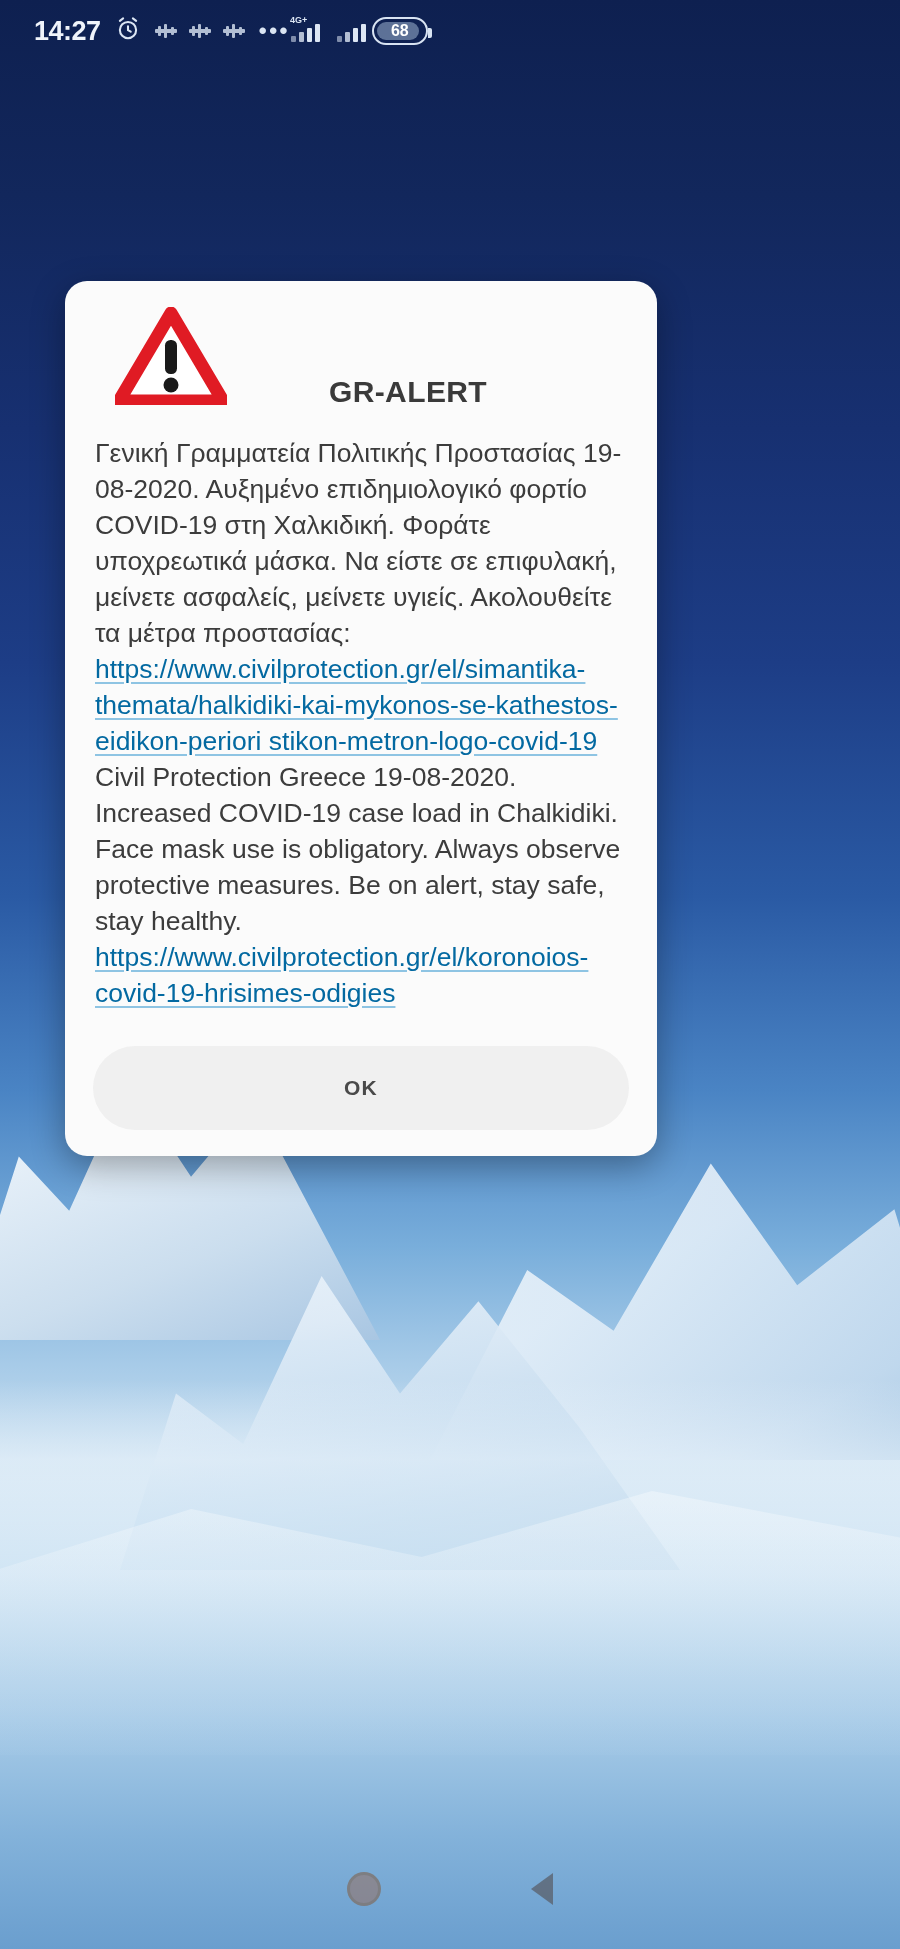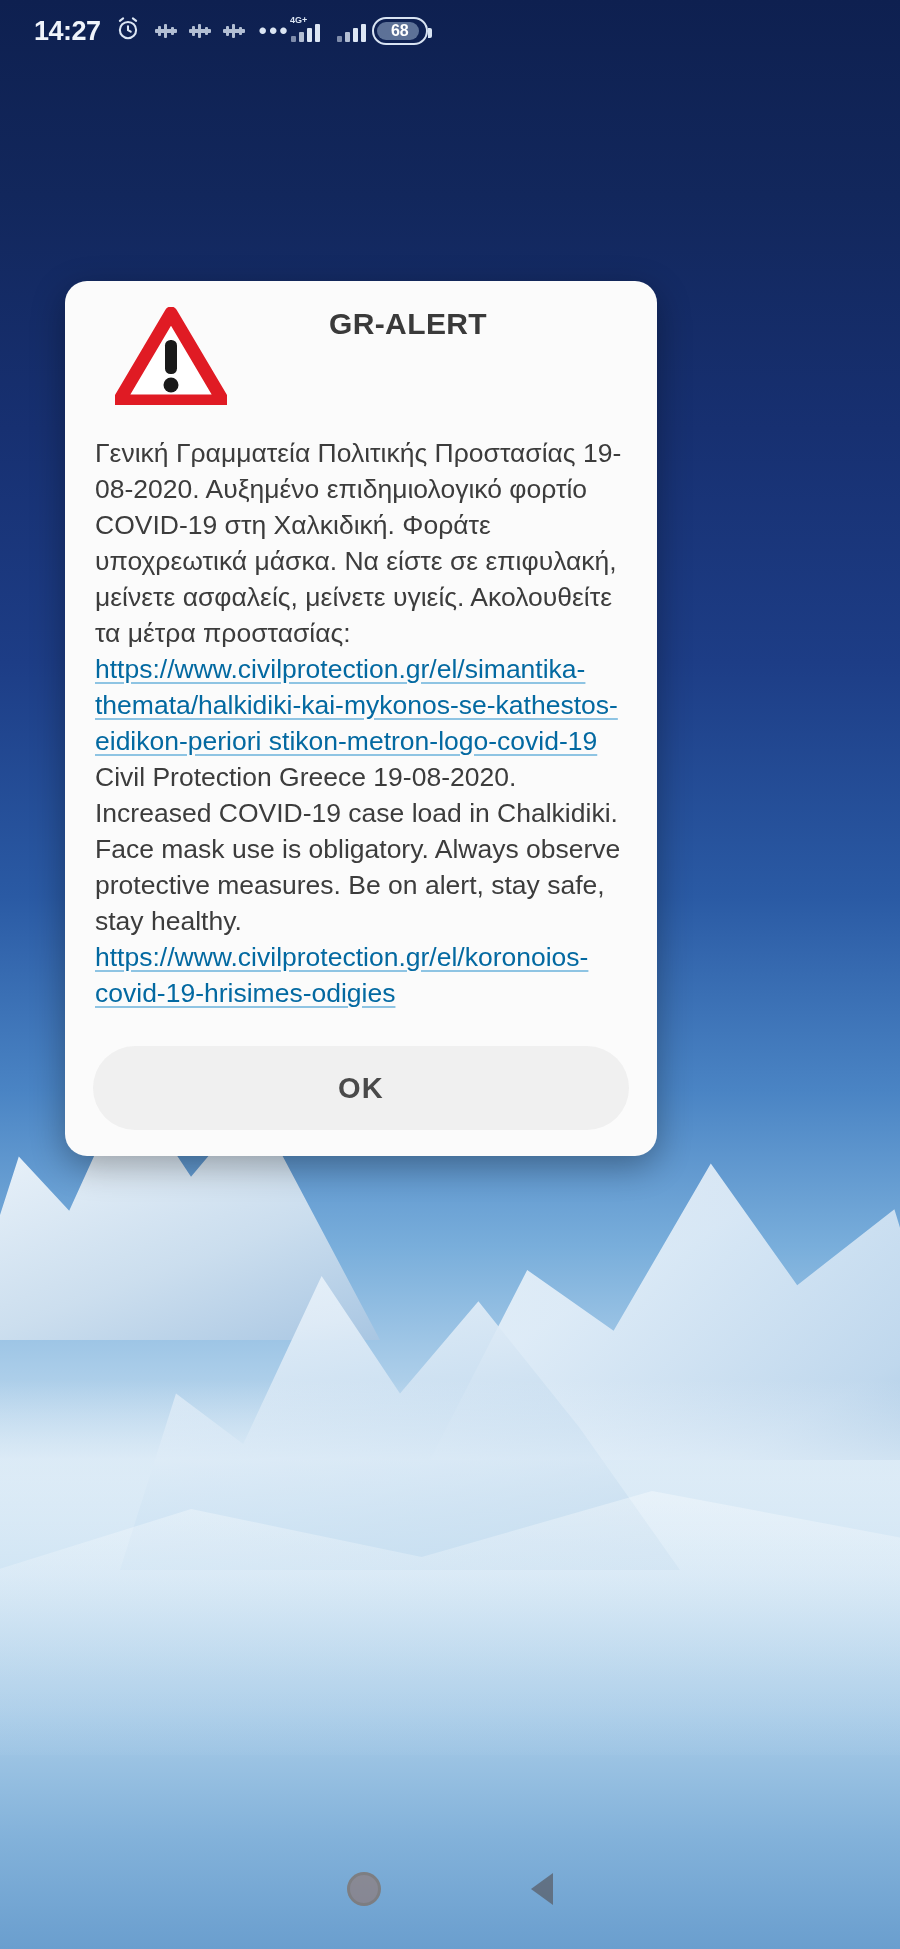--- a/index.html
+++ b/index.html
@@ -171,21 +171,21 @@
     width: 592px;
     background: #fbfbfb;
     border-radius: 22px;
     box-shadow: 0 10px 34px rgba(0,0,0,0.33);
     padding: 0 0 26px 0;
     overflow: hidden;
   }
 
   #dialog-header {
     display: flex;
-    align-items: flex-start;
+    align-items: flex-end;
     padding: 26px 28px 8px 28px;
   }
   #warning-icon {
     flex: 0 0 auto;
     margin-left: 22px;
   }
   #dialog-title {
     flex: 1;
     text-align: center;
     font-size: 30px;
@@ -214,21 +214,21 @@
   #ok-button {
     display: block;
     margin: 34px 28px 0 28px;
     height: 84px;
     line-height: 84px;
     text-align: center;
     background: #f0f0f0;
     border: none;
     border-radius: 42px;
     font-family: inherit;
-    font-size: 29px;
+    font-size: 21px;
     font-weight: bold;
     letter-spacing: 1.2px;
     color: #4a4a4a;
     width: calc(100% - 56px);
     cursor: pointer;
   }
 
   
   #nav-bar {
     position: absolute;

